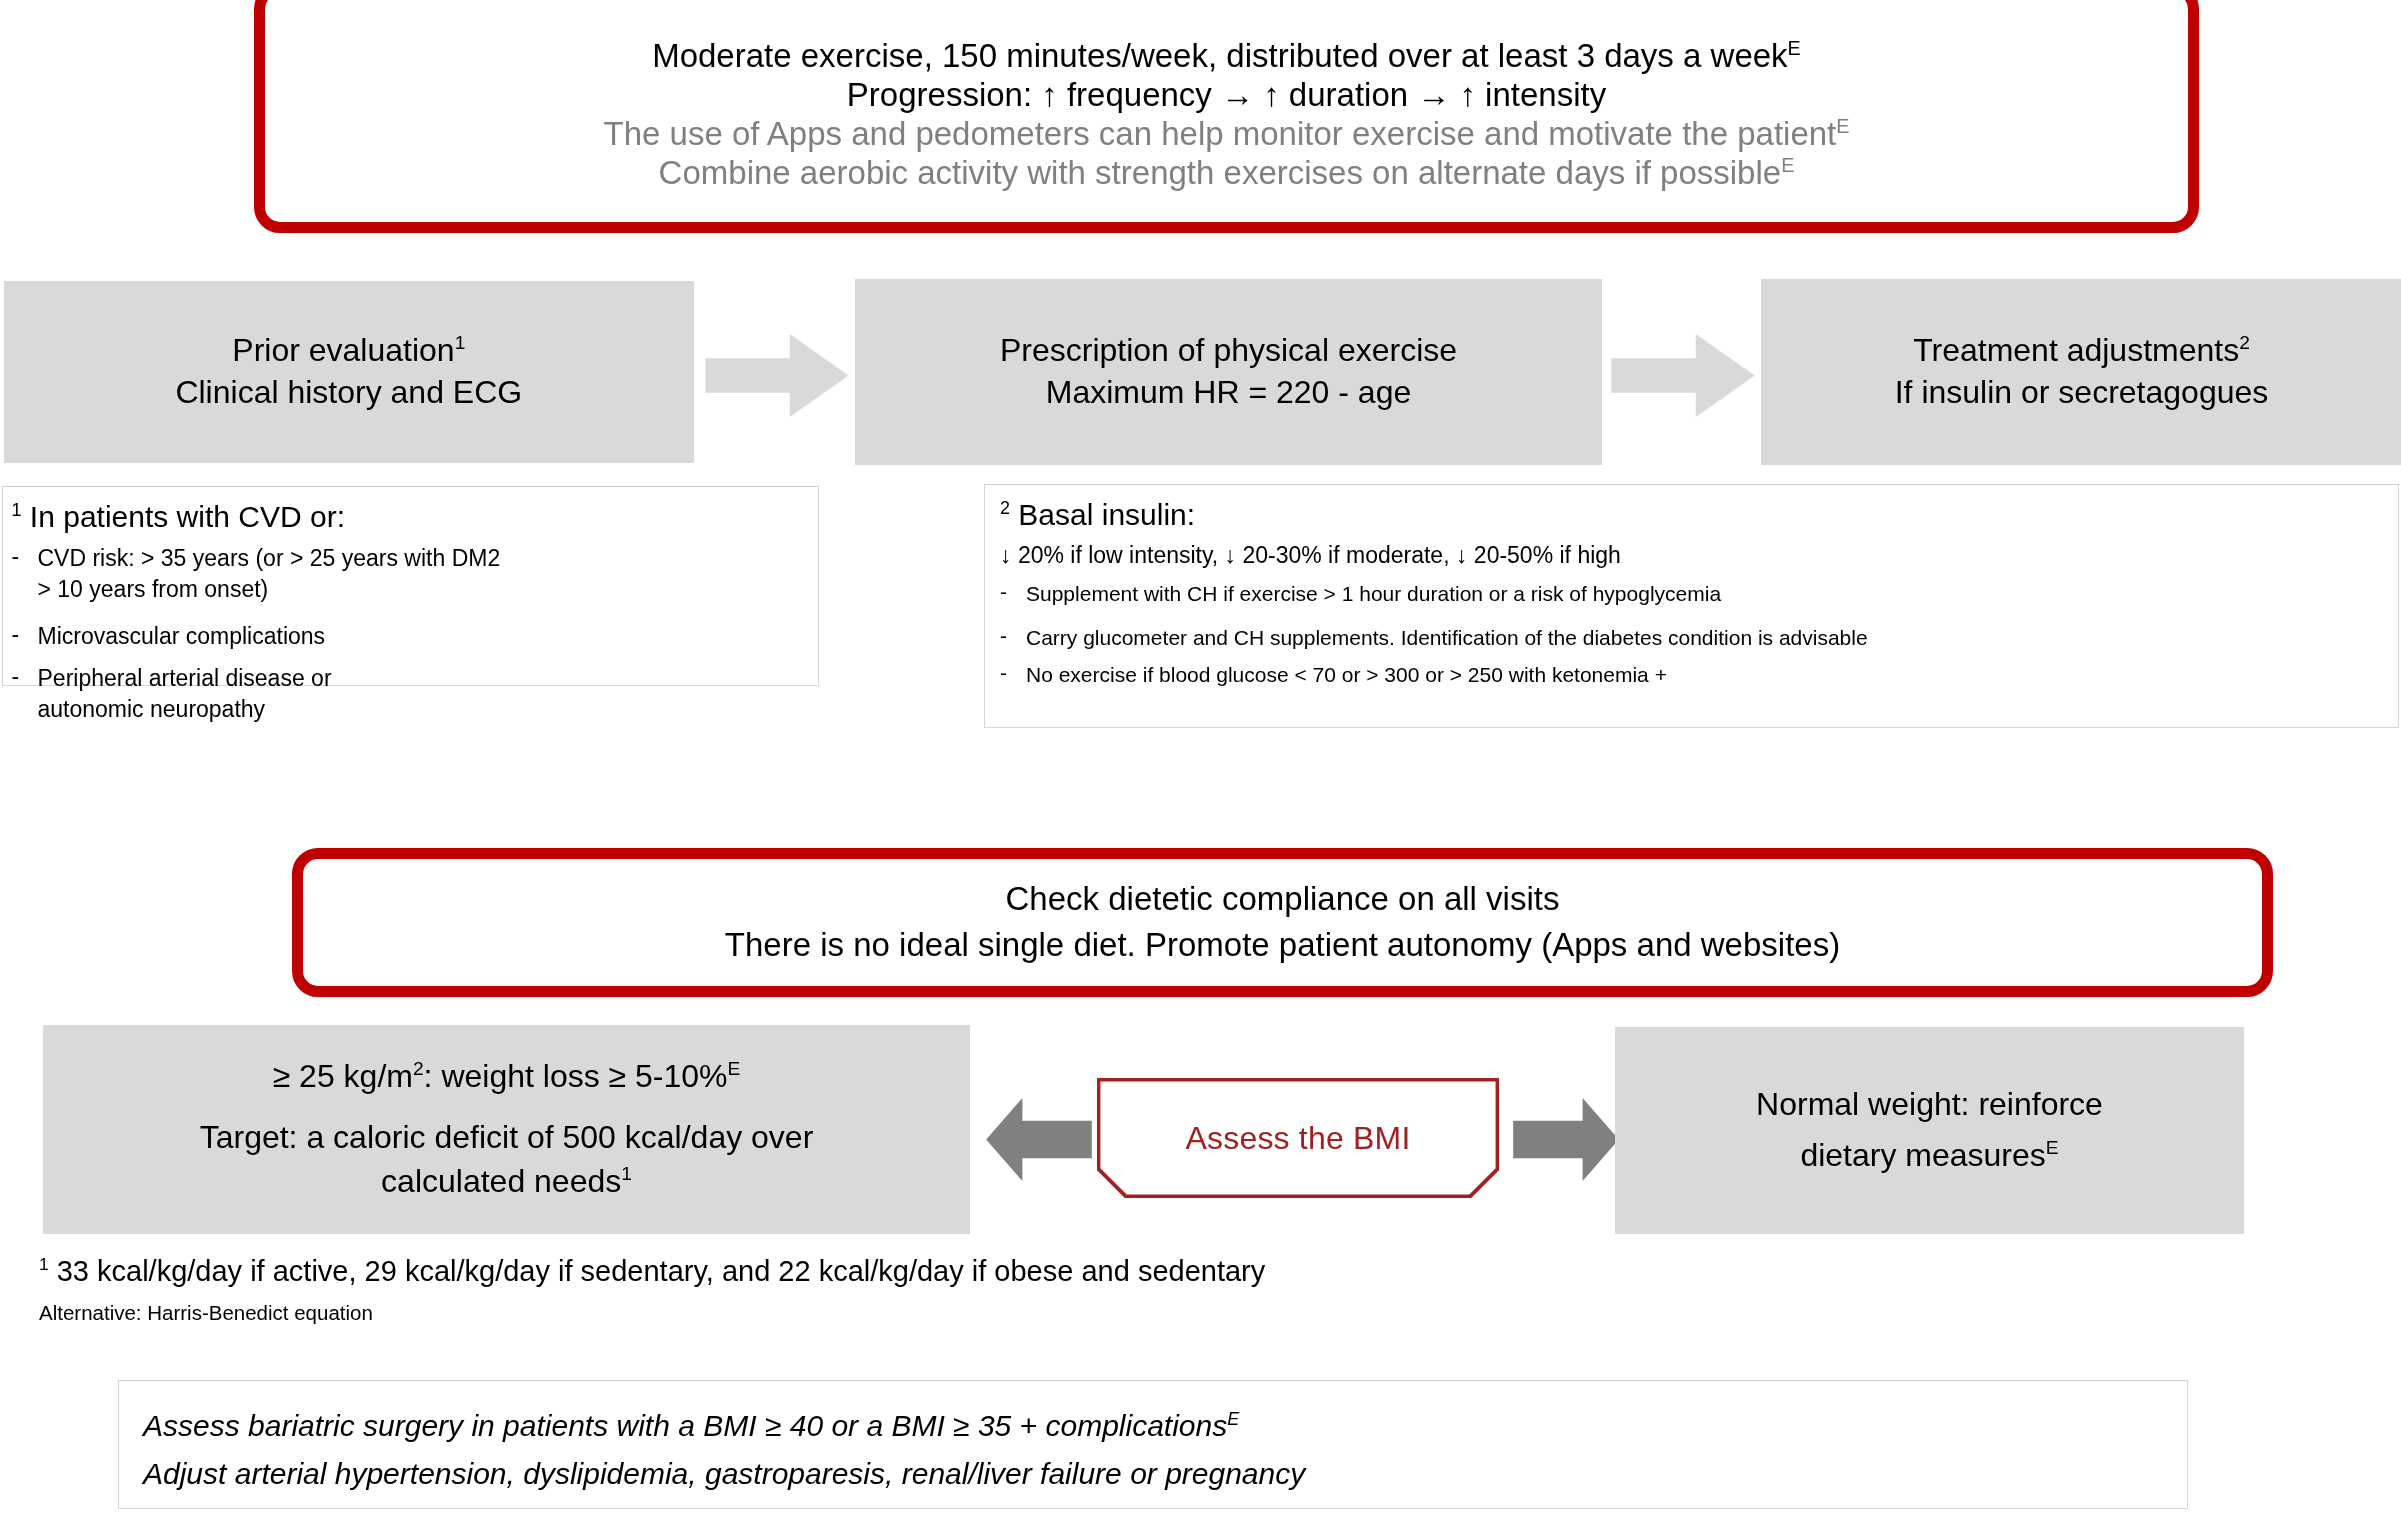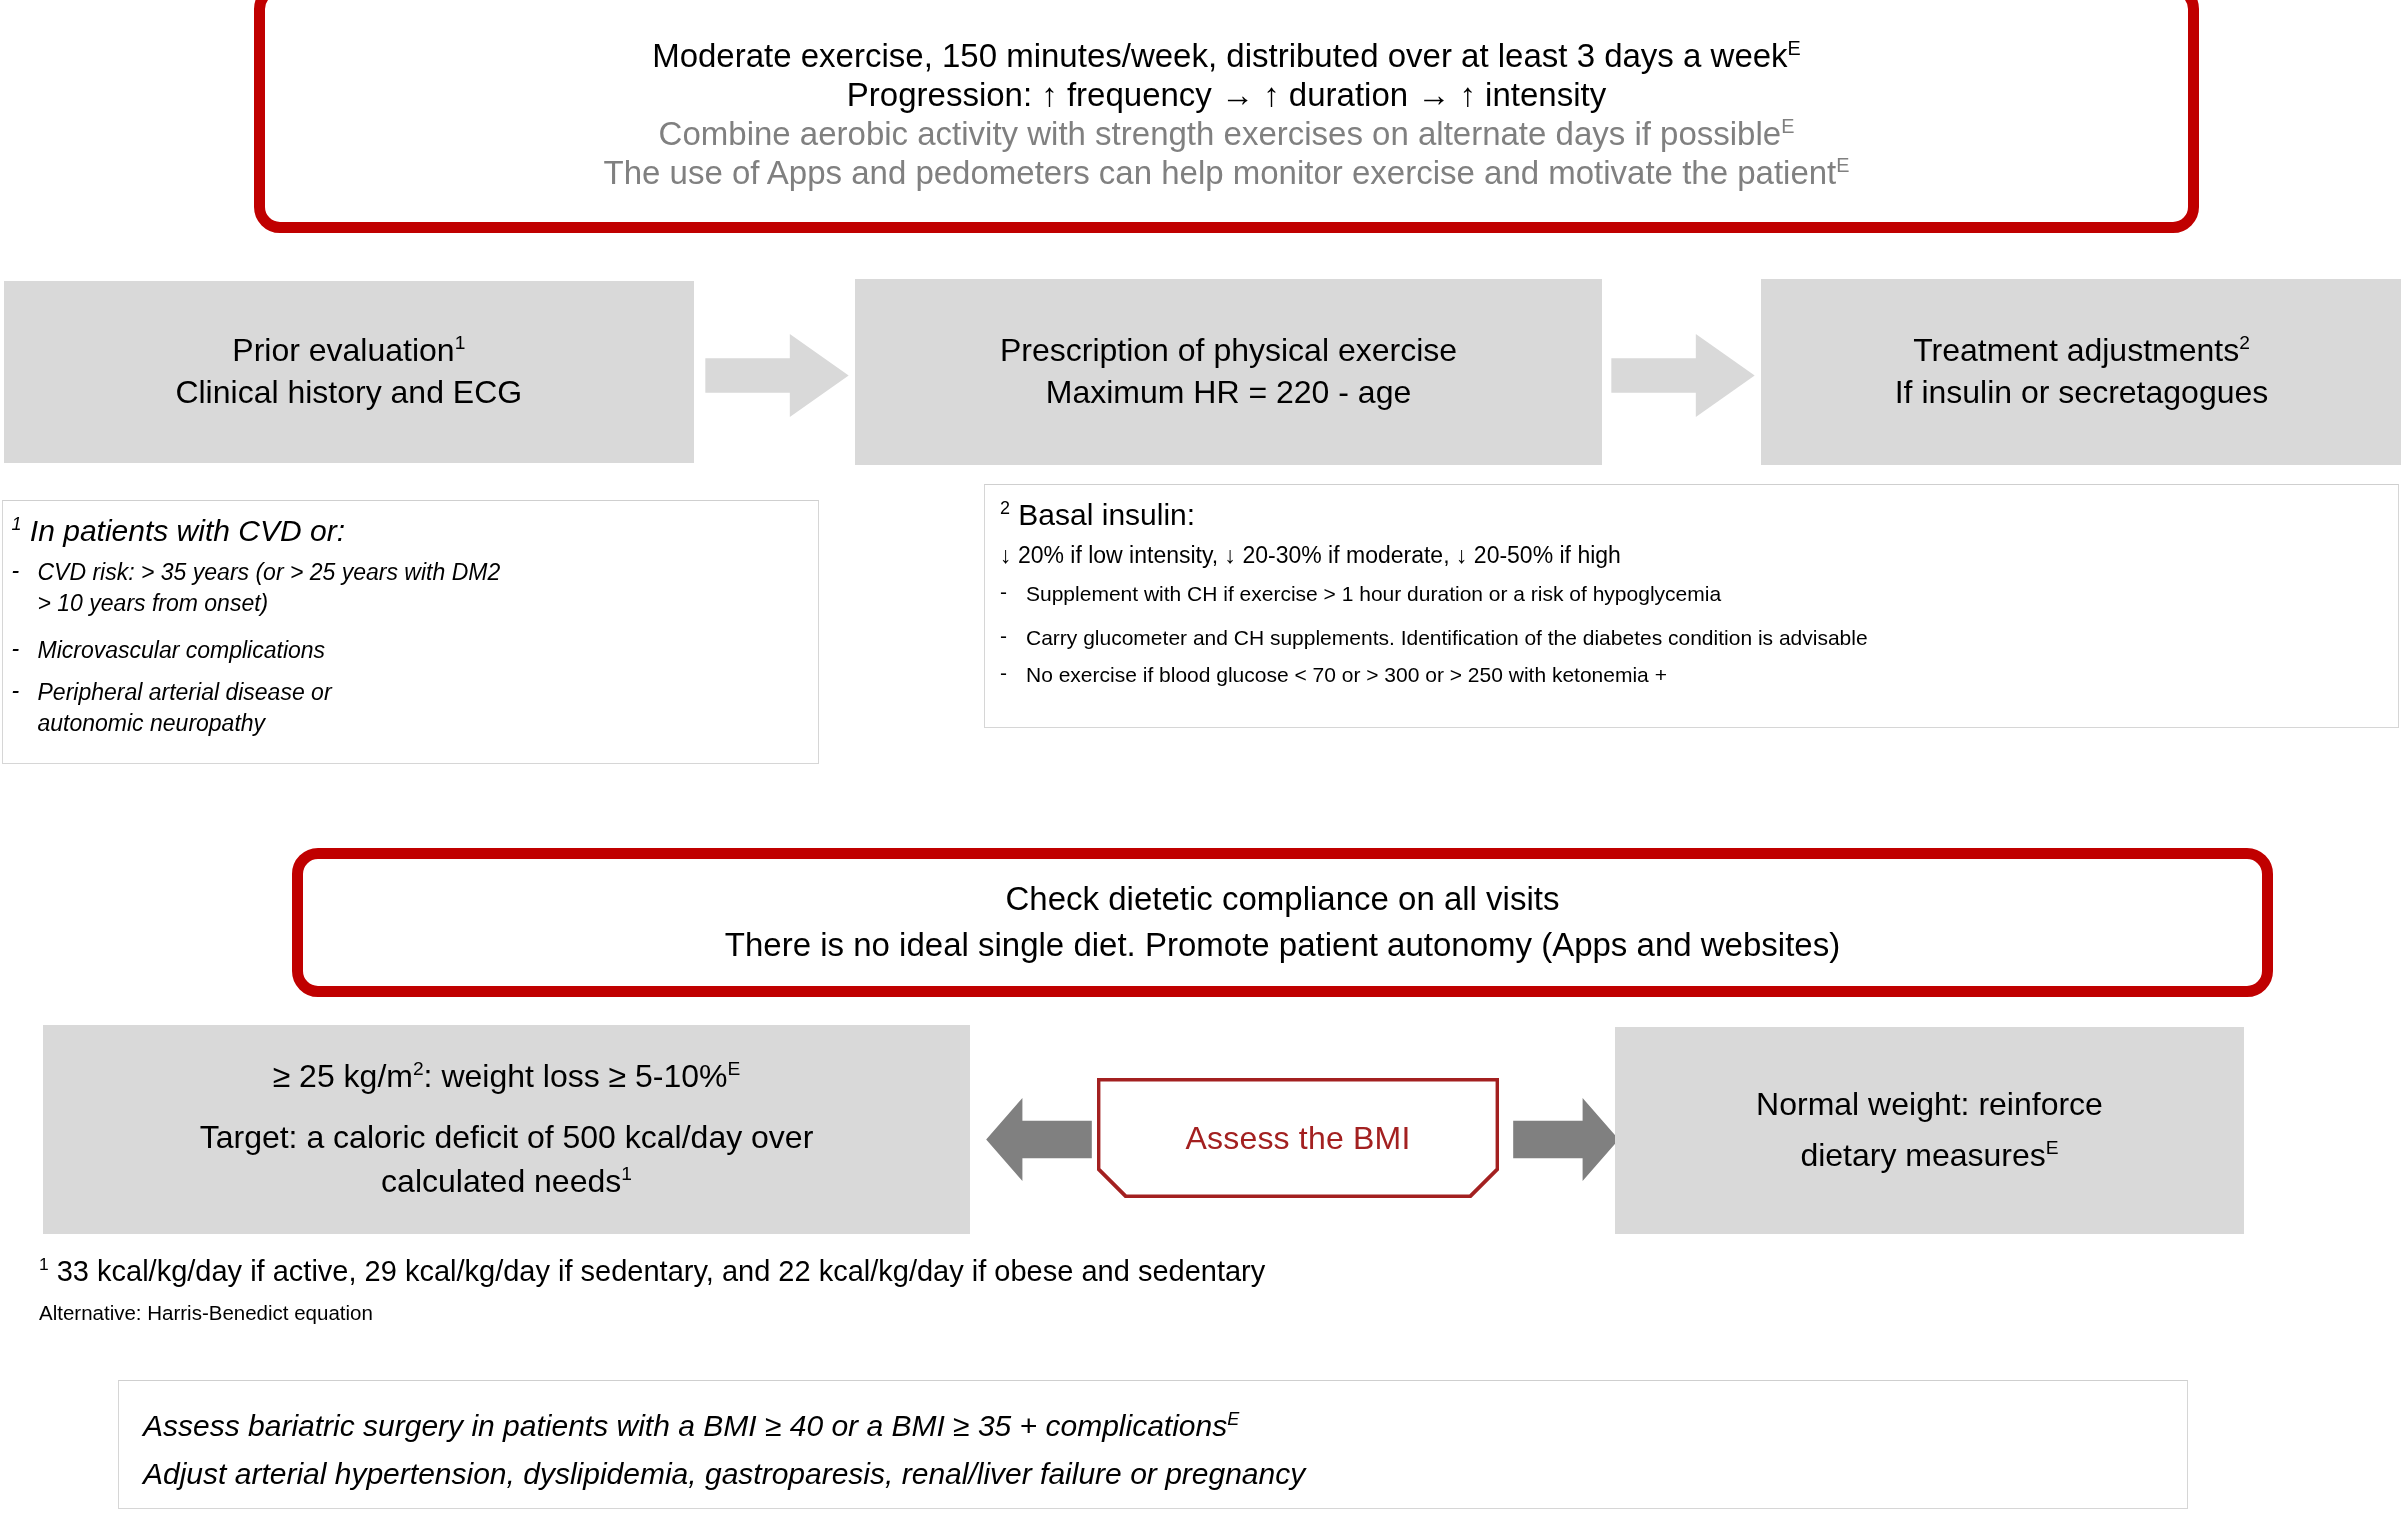--- a/index.html
+++ b/index.html
@@ -64,24 +64,24 @@
 <body>
 
 <div class="abs redbox" style="left:254px;top:-16.7px;width:1945px;height:250px;padding-top:13.6px;">
   <div class="line t-big">
     <span>Moderate exercise, 150 minutes/week, distributed over at least 3 days a week</span><sup>E</sup>
   </div>
   <div class="line t-big">
     <span>Progression: ↑ frequency → ↑ duration → ↑ intensity</span>
   </div>
   <div class="line t-big gray-txt">
+    <span>The use of Apps and pedometers can help monitor exercise and motivate the patient</span><sup>E</sup>
+  </div>
+  <div class="line t-big gray-txt">
     <span>Combine aerobic activity with strength exercises on alternate days if possible</span><sup>E</sup>
-  </div>
-  <div class="line t-big gray-txt">
-    <span>The use of Apps and pedometers can help monitor exercise and motivate the patient</span><sup>E</sup>
   </div>
 </div>
 
 <div class="abs graybox" style="left:3.8px;top:281px;width:690px;height:182px;">
   <div class="line t-hdr">
     <span>Prior evaluation</span><sup>1</sup>
   </div>
   <div class="line t-hdr">Clinical history and ECG</div>
 </div>
 
@@ -98,21 +98,21 @@
   <polygon points="0,32 112,32 112,0 190,55 112,110 112,78 0,78" fill="#D9D9D9"></polygon>
 </svg>
 
 <div class="abs graybox" style="left:1761px;top:279px;width:641px;height:186px;">
   <div class="line t-hdr">
     <span>Treatment adjustments</span><sup>2</sup>
   </div>
   <div class="line t-hdr">If insulin or secretagogues</div>
 </div>
 
-<div class="abs panel" style="left:1.5px;top:500px;width:817px;height:264px;padding:10.6px 16.7px 0 9px;font-style:italic;">
+<div class="abs panel" style="left:1.5px;top:486px;width:817px;height:200px;padding:10.6px 16.7px 0 9px;">
   <div class="t-note-hdr" style="line-height:1.25;">
     <sup>1</sup>
     <span>In patients with CVD or:</span>
   </div>
   <div class="blist" style="margin-top:7.6px;">
     <div class="brow">
       <span class="bdash t-note">-</span>
       <span class="btxt t-note" style="white-space:pre-line;line-height:1.35;">CVD risk: &gt; 35 years (or &gt; 25 years with DM2
 &gt; 10 years from onset)</span>
     </div>

